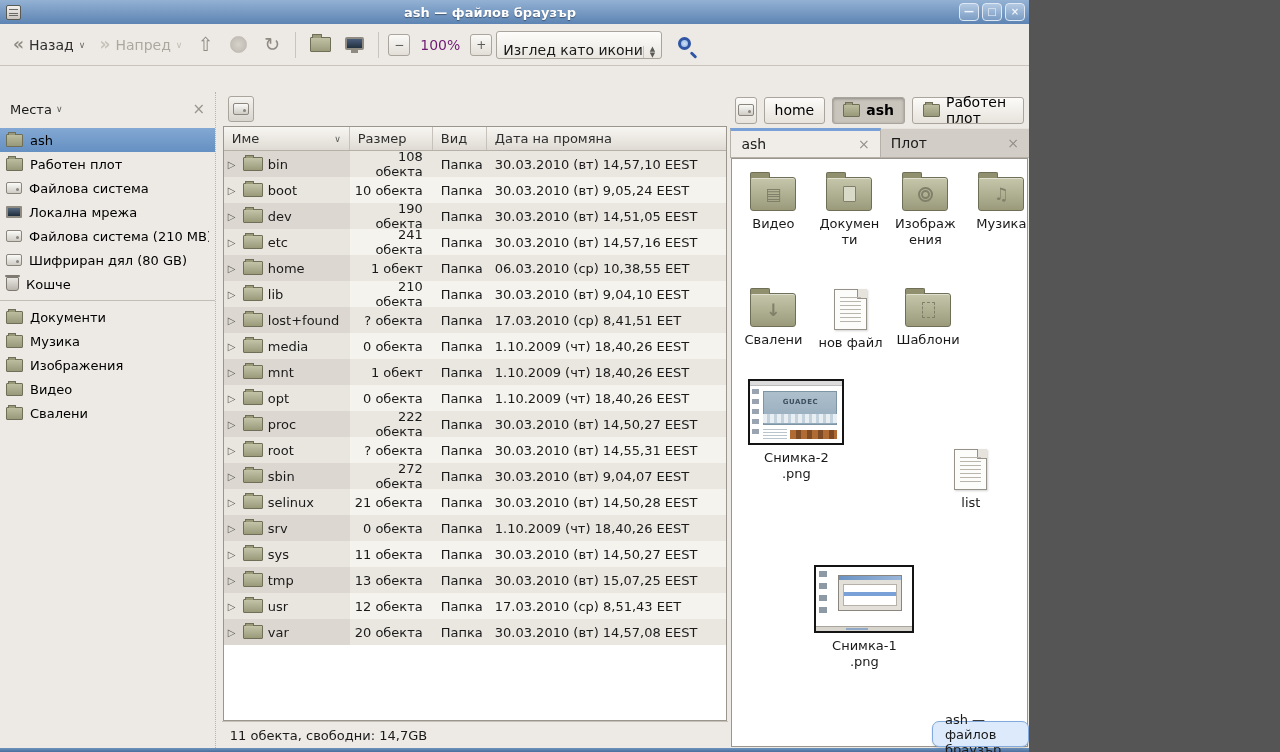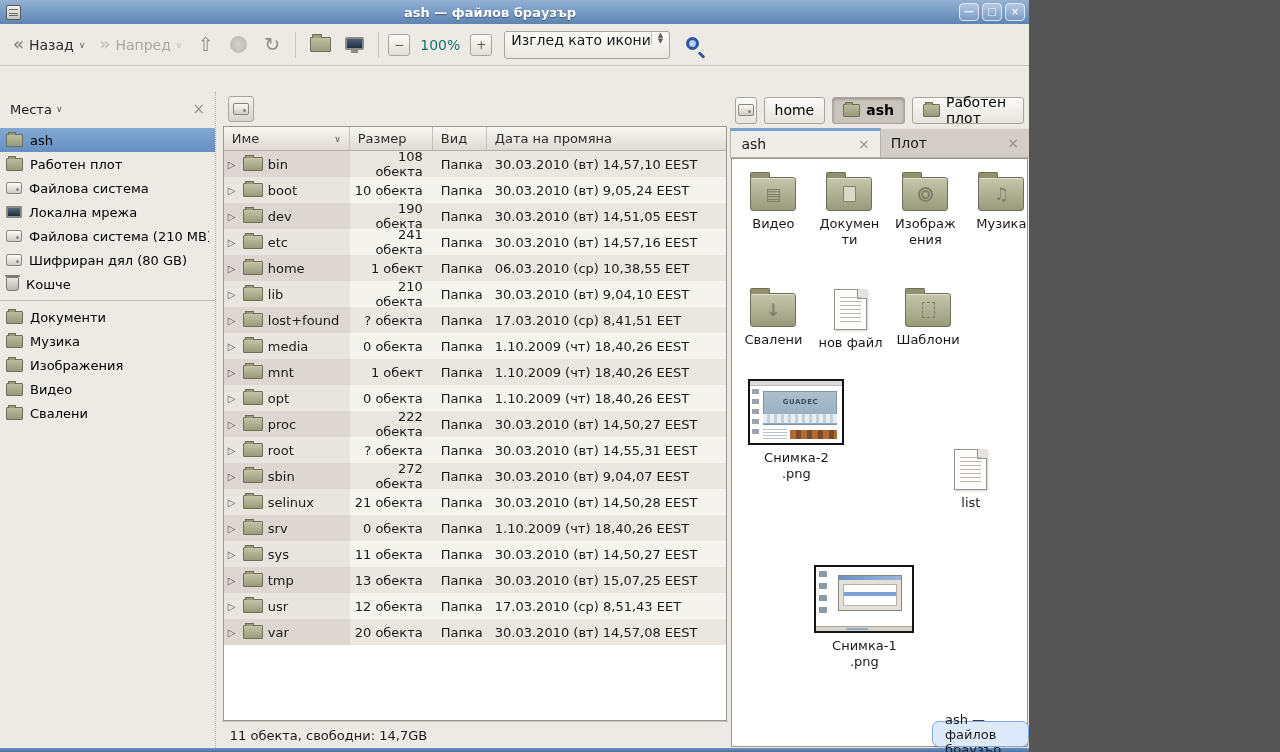--- a/index.html
+++ b/index.html
@@ -28,22 +28,22 @@
   .tbtn.disabled .chev { color:#c0bcb4; }
   .arr { font-size:17px; color:#8f8b83; font-weight:bold; line-height:1; }
   .tico { font-size:19px; color:#8f8b83; line-height:1; padding:3px 6px; }
   .stopcirc { width:17px; height:17px; border-radius:50%; background:radial-gradient(#d6d2cb,#bcb8b0); border:1px solid #c2beb6; margin:0 7px; }
   .tsep { width:1px; height:26px; background:#c9c5be; margin:0 5px; }
   .minifolder { width:21px; height:15px; background:linear-gradient(#c0c0a4,#9c9c7d); border:1px solid #6f6f58; border-radius:1px; position:relative; }
   .minifolder::before { content:""; position:absolute; top:-4px; left:1px; width:8px; height:3px; background:#9c9c7d; border:1px solid #6f6f58; border-bottom:none; border-radius:1px 1px 0 0; }
   .monitor { width:19px; height:13px; background:linear-gradient(#4a5d7a,#22303f); border:2px solid #8f8b83; border-radius:2px; position:relative; margin-bottom:3px; }
   .monitor::after { content:""; position:absolute; left:4px; right:4px; bottom:-5px; height:3px; background:#8f8b83; }
   .sqbtn { width:22px; height:22px; border:1px solid #a9a59d; border-radius:3px; background:linear-gradient(#fbfaf8,#e3dfd8); font-size:12px; color:#5a5a55; text-align:center; line-height:20px; }
-  .zoomlabel { font-size:14px; padding:0 6px; color:#0f766e; }
-  .viewsel { display:flex; align-items:flex-start; height:28px; min-width:152px; border:1px solid #a9a59d; border-radius:3px; background:linear-gradient(#fdfcfa,#eae7e1); padding:0 6px; margin-left:8px; font-size:14px; }
+  .zoomlabel { font-size:14px; padding:0 6px; color:#701a75; }
+  .viewsel { display:flex; align-items:flex-end; height:28px; min-width:152px; border:1px solid #a9a59d; border-radius:3px; background:linear-gradient(#fdfcfa,#eae7e1); padding:0 6px; margin-left:0; font-size:14px; }
   .viewsel .spin { margin-left:auto; border-left:1px solid #c5c1ba; padding-left:6px; display:flex; flex-direction:column; line-height:6px; font-size:7px; color:#5a5a55; }
   .magnifier { width:13px; height:13px; border:3px solid #2f55a3; border-radius:50%; position:relative; margin:0 8px 2px 12px; background:radial-gradient(#cfe0f5,#8fb2e0); }
   .magnifier::after { content:""; position:absolute; width:3px; height:8px; background:#2f55a3; left:11px; top:11px; transform:rotate(-45deg); border-radius:2px; }
 
   
   .content { position:absolute; top:92px; left:0; right:0; bottom:4px; display:flex; }
   .bottomedge { position:absolute; left:0; right:0; bottom:0; height:4px; background:linear-gradient(#6e93bf,#4a6f9d); }
 
   
   .pane-side { width:216px; display:flex; flex-direction:column; background:#edeae5; border-right:1px dotted #b8b4ad; }

